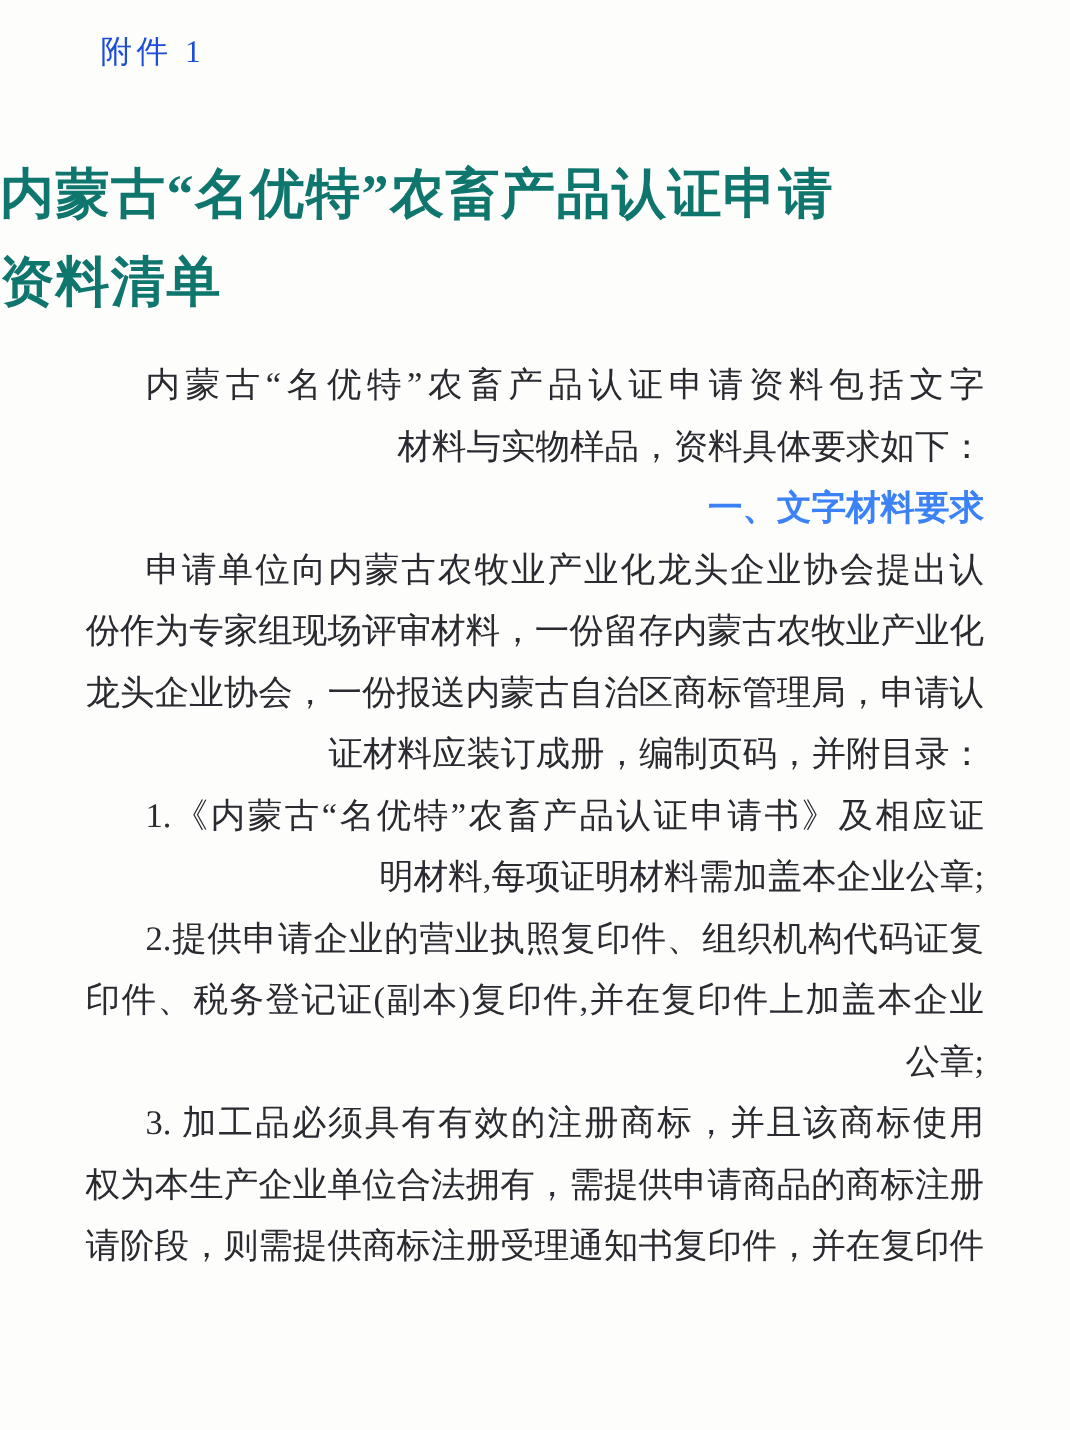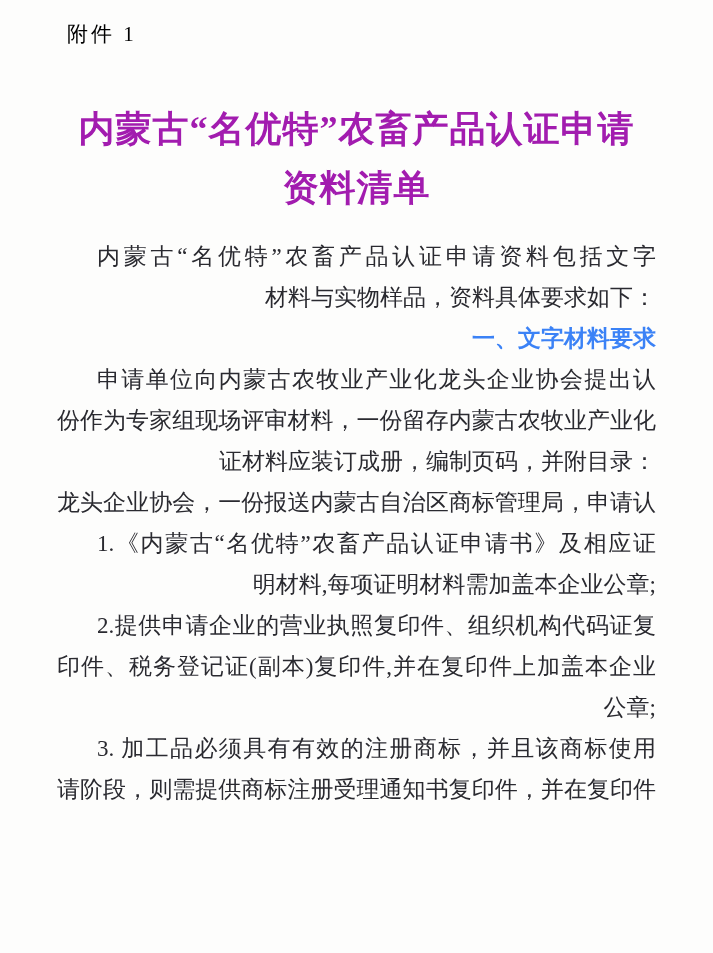--- a/index.html
+++ b/index.html
@@ -15,33 +15,32 @@
     overflow: hidden;
     font-family: "Liberation Serif", "DejaVu Serif", serif;
     color: #26262b;
   }
   .attachment {
     position: absolute;
     left: 67px;
     top: 20px;
     font-size: 21px;
     letter-spacing: 3px;
-    color: #000000;
+    color: #1d4ed8;
   }
   .title {
     position: absolute;
     top: 100px;
     left: 0;
     right: 0;
-    text-align: center;
     font-weight: bold;
     font-size: 36px;
     line-height: 59px;
     letter-spacing: 1px;
-    color: #a21caf;
+    color: #0f766e;
   }
   .body {
     position: absolute;
     left: 57px;
     top: 236px;
     width: 599px;
     font-size: 23px;
     line-height: 41px;
     color: #2a2a30;
   }
@@ -76,24 +75,25 @@
     <div>内蒙古“名优特”农畜产品认证申请</div>
     <div>资料清单</div>
   </div>
 
   <div class="body">
     <div class="ln ind just">内蒙古“名优特”农畜产品认证申请资料包括文字</div>
     <div class="ln">材料与实物样品，资料具体要求如下：</div>
     <div class="ln ind bold">一、文字材料要求</div>
     <div class="ln ind just">申请单位向内蒙古农牧业产业化龙头企业协会提出认</div>
     <div class="ln just">份作为专家组现场评审材料，一份留存内蒙古农牧业产业化</div>
+    <div class="ln just">龙头企业协会，一份报送内蒙古自治区商标管理局，申请认</div>
     <div class="ln">证材料应装订成册，编制页码，并附目录：</div>
-    <div class="ln just">龙头企业协会，一份报送内蒙古自治区商标管理局，申请认</div>
     <div class="ln ind just">1.《内蒙古“名优特”农畜产品认证申请书》及相应证</div>
     <div class="ln">明材料,每项证明材料需加盖本企业公章;</div>
     <div class="ln ind just">2.提供申请企业的营业执照复印件、组织机构代码证复</div>
     <div class="ln just">印件、税务登记证(副本)复印件,并在复印件上加盖本企业</div>
     <div class="ln">公章;</div>
     <div class="ln ind just sp">3. 加工品必须具有有效的注册商标，并且该商标使用</div>
+    <div class="ln just">权为本生产企业单位合法拥有，需提供申请商品的商标注册</div>
     <div class="ln just">请阶段，则需提供商标注册受理通知书复印件，并在复印件</div>
   </div>
 
 </div>
 
 </body></html>

